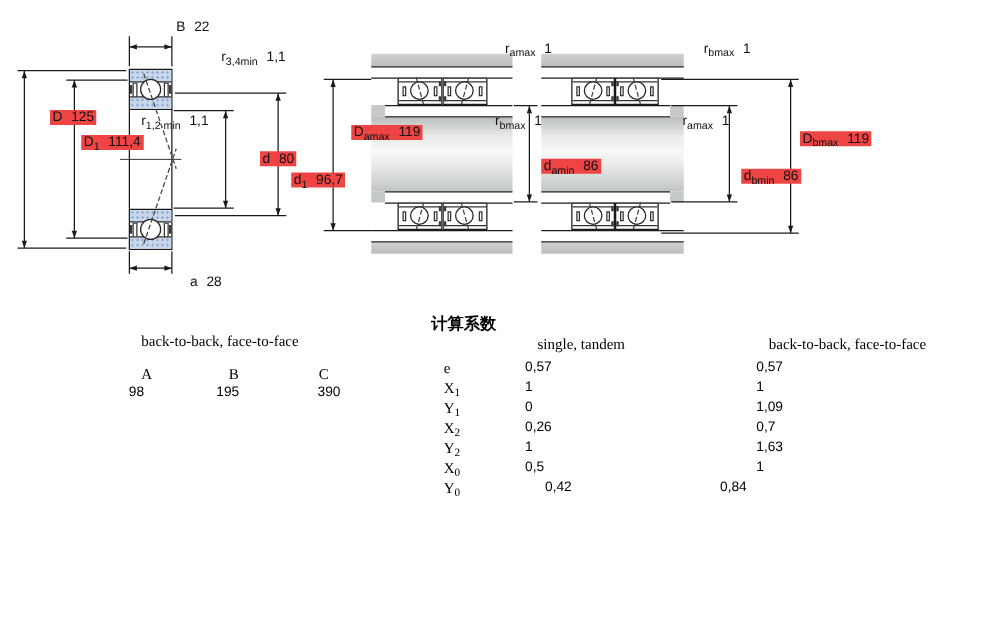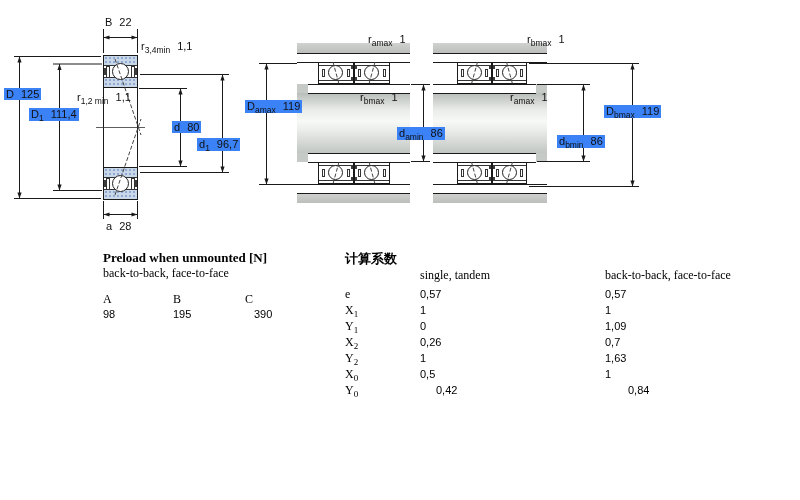--- a/index.html
+++ b/index.html
@@ -1,24 +1,24 @@
 <!DOCTYPE html>
 <html><head>
 <meta charset="utf-8">
 <style>
   html,body{margin:0;padding:0;background:#fff;}
   #canvas{position:relative;width:800px;height:500px;background:#fff;overflow:hidden;
           font-family:"Liberation Sans",sans-serif;color:#111;}
   .abs{position:absolute;}
   
   .dim{position:absolute;font:11px "Liberation Sans",sans-serif;color:#111;
-       white-space:nowrap;z-index:10;line-height:12px;}
+       white-space:nowrap;z-index:10;line-height:12px;margin-left:36px;}
   .dim .sub{font-size:8.5px;position:relative;top:3px;}
   .dim .val{margin-left:7px;}
-  .dim.bg{background:#3b82f6;padding:0 2px;}
+  .dim.bg{background:#ef4444;padding:0 2px;}
   
   .band{position:absolute;background:linear-gradient(180deg,#d0d2d0,#bcbebc);z-index:1;}
   .strip{position:absolute;background:#fff;border-top:1px solid #1a1a1a;
          border-bottom:1px solid #1a1a1a;box-sizing:border-box;z-index:2;}
   .shoulder{position:absolute;background:#c6cac6;z-index:2;}
   .shaft{position:absolute;z-index:1;
          background:linear-gradient(180deg,#b9bdb9 0%,#e9ece9 28%,#f7f9f6 47%,#eaede9 62%,#c2c6c2 100%);}
   
   .bbox{position:absolute;background:#fff;border:1px solid #1a1a1a;box-sizing:border-box;z-index:3;}
   .rline-t{position:absolute;left:0;right:0;top:2px;height:1px;background:#333;}
@@ -26,21 +26,21 @@
   .ball{position:absolute;background:#fff;border:1px solid #222;border-radius:50%;box-sizing:border-box;}
   .cage{position:absolute;border:1px solid #333;background:#fff;box-sizing:border-box;}
   .seal{position:absolute;background:#3c3c3c;}
   
   .sec{position:absolute;width:35px;height:33px;border:1px solid #1a1a1a;background:#fff;
        box-sizing:border-box;z-index:3;}
   .blue{background-color:#c9d7ea;background-image:radial-gradient(#92aacd 0.8px,transparent 0.9px);
         background-size:4px 4px;}
   .t-title{position:absolute;font:bold 13px "Liberation Serif",serif;color:#000;
            white-space:nowrap;z-index:10;}
-  .t-text{position:absolute;font:12px "Liberation Serif",serif;color:#000;white-space:nowrap;z-index:10;}
+  .t-text{position:absolute;font:12px "Liberation Serif",serif;color:#000;white-space:nowrap;z-index:10;margin-left:10px;}
   .t-num{position:absolute;font:11px "Liberation Sans",sans-serif;color:#000;white-space:nowrap;z-index:10;}
   .t-text .sub{font-size:9px;position:relative;top:3px;}
   svg.lines{position:absolute;left:0;top:0;z-index:5;}
 </style>
 </head>
 <body>
 
 <div id="canvas">
 
   <div class="sec" style="left:103px;top:55px">
@@ -238,21 +238,21 @@
   </div>
   <div class="dim" style="left:77px;top:91px">
     <span>r</span><span class="sub">1,2 min</span><span class="val">1,1</span>
   </div>
   <div class="dim bg" style="left:172px;top:121px">
     <span>d</span><span class="val">80</span>
   </div>
   <div class="dim bg" style="left:197px;top:138px">
     <span>d</span><span class="sub">1</span><span class="val">96,7</span>
   </div>
-  <div class="dim" style="left:106px;top:220px">
+  <div class="dim" style="left:116px;top:220px">
     <span>a</span><span class="val">28</span>
   </div>
 
   <div class="dim" style="left:368px;top:33px">
     <span>r</span><span class="sub">amax</span><span class="val">1</span>
   </div>
   <div class="dim bg" style="left:245px;top:100px">
     <span>D</span><span class="sub">amax</span><span class="val">119</span>
   </div>
   <div class="dim" style="left:360px;top:91px">
@@ -268,21 +268,20 @@
   <div class="dim" style="left:510px;top:91px">
     <span>r</span><span class="sub">amax</span><span class="val">1</span>
   </div>
   <div class="dim bg" style="left:557px;top:135px">
     <span>d</span><span class="sub">bmin</span><span class="val">86</span>
   </div>
   <div class="dim bg" style="left:604px;top:105px">
     <span>D</span><span class="sub">bmax</span><span class="val">119</span>
   </div>
 
-  <div class="t-title" style="left:103px;top:250px">Preload when unmounted [N]</div>
   <div class="t-text" style="left:103px;top:266px">back-to-back, face-to-face</div>
   <div class="t-text" style="left:103px;top:292px">A</div>
   <div class="t-text" style="left:173px;top:292px">B</div>
   <div class="t-text" style="left:245px;top:292px">C</div>
   <div class="t-num" style="left:103px;top:308px">98</div>
   <div class="t-num" style="left:173px;top:308px">195</div>
   <div class="t-num" style="left:254px;top:308px">390</div>
 
   <div class="t-title" style="left:345px;top:250px">计算系数</div>
   <div class="t-text" style="left:420px;top:268px">single, tandem</div>
@@ -314,16 +313,16 @@
     <div class="t-num" style="left:605px;top:352px">1,63</div>
   </div>
   <div>
     <div class="t-text" style="left:345px;top:367px"><span>X</span><span class="sub">0</span></div>
     <div class="t-num" style="left:420px;top:368px">0,5</div>
     <div class="t-num" style="left:605px;top:368px">1</div>
   </div>
   <div>
     <div class="t-text" style="left:345px;top:383px"><span>Y</span><span class="sub">0</span></div>
     <div class="t-num" style="left:436px;top:384px">0,42</div>
-    <div class="t-num" style="left:628px;top:384px">0,84</div>
+    <div class="t-num" style="left:576px;top:384px">0,84</div>
   </div>
 
 </div>
 
 </body></html>

